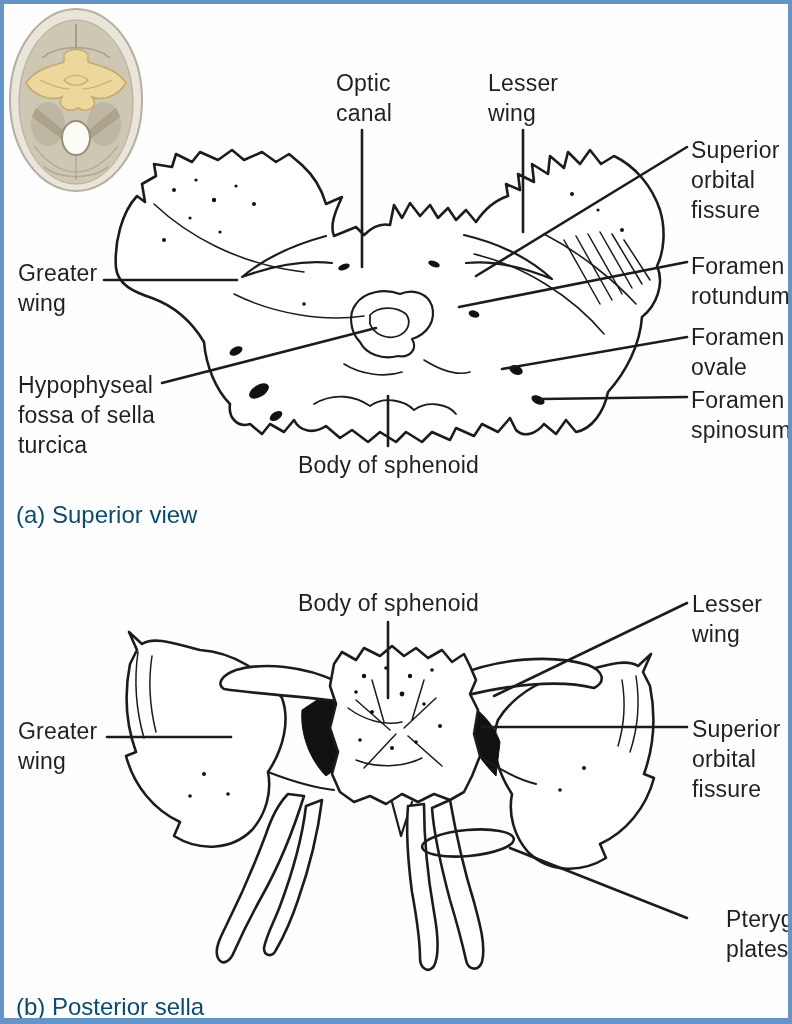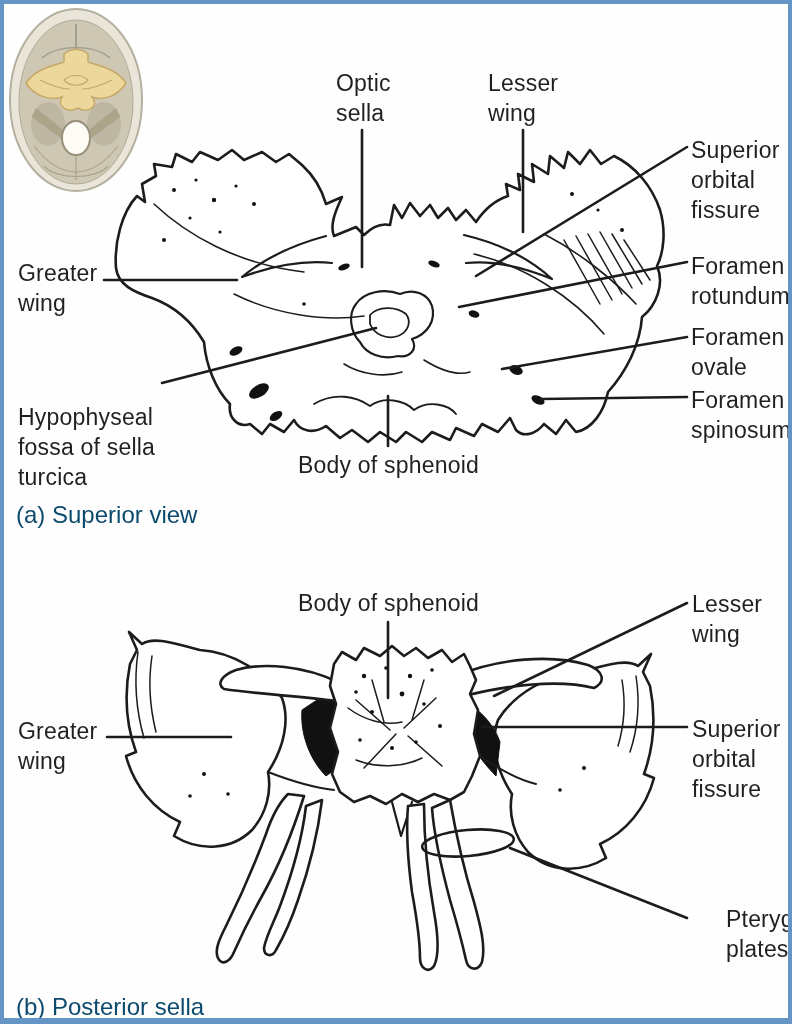--- a/index.html
+++ b/index.html
@@ -31,21 +31,21 @@
     white-space:nowrap;
   }
   
   .optic-a{left:332px;top:64px;width:82px;}
   .lesser-a{left:484px;top:64px;width:82px;}
   .sof-a{left:687px;top:131px;width:100px;}
   .rotundum-a{left:687px;top:247px;width:104px;}
   .ovale-a{left:687px;top:318px;width:104px;}
   .spinosum-a{left:687px;top:381px;width:104px;}
   .greater-a{left:14px;top:254px;width:110px;}
-  .hypophyseal-a{left:14px;top:366px;width:146px;margin-top:32px;}
+  .hypophyseal-a{left:14px;top:366px;width:146px;}
   .body-a{left:294px;top:446px;width:220px;}
   .cap-a{left:12px;top:496px;}
   
   .body-b{left:294px;top:584px;width:220px;}
   .lesser-b{left:688px;top:585px;width:90px;}
   .sof-b{left:688px;top:710px;width:100px;}
   .greater-b{left:14px;top:712px;width:110px;}
   .pterygoid-b{left:688px;top:900px;width:100px;margin-left:34px;}
   .cap-b{left:12px;top:988px;}
 </style>
@@ -229,21 +229,21 @@
 
       <line x1="384" y1="618" x2="384" y2="694"></line>
       <line x1="683" y1="599" x2="490" y2="692"></line>
       <line x1="478" y1="723" x2="683" y2="723"></line>
       <line x1="103" y1="733" x2="227" y2="733"></line>
       <line x1="506" y1="844" x2="683" y2="914"></line>
       <ellipse cx="464" cy="839" rx="46" ry="13" fill="none" transform="rotate(-5 464 839)"></ellipse>
     </g>
   </svg>
 
-  <div class="lbl optic-a">Optic sella</div>
+  <div class="lbl optic-a">Optic canal</div>
   <div class="lbl lesser-a">Lesser wing</div>
   <div class="lbl sof-a">Superior orbital fissure</div>
   <div class="lbl rotundum-a">Foramen rotundum</div>
   <div class="lbl ovale-a">Foramen ovale</div>
   <div class="lbl spinosum-a">Foramen spinosum</div>
   <div class="lbl greater-a">Greater wing</div>
   <div class="lbl hypophyseal-a">Hypophyseal fossa of sella turcica</div>
   <div class="lbl body-a">Body of sphenoid</div>
   <div class="caption cap-a">(a) Superior view</div>
 

